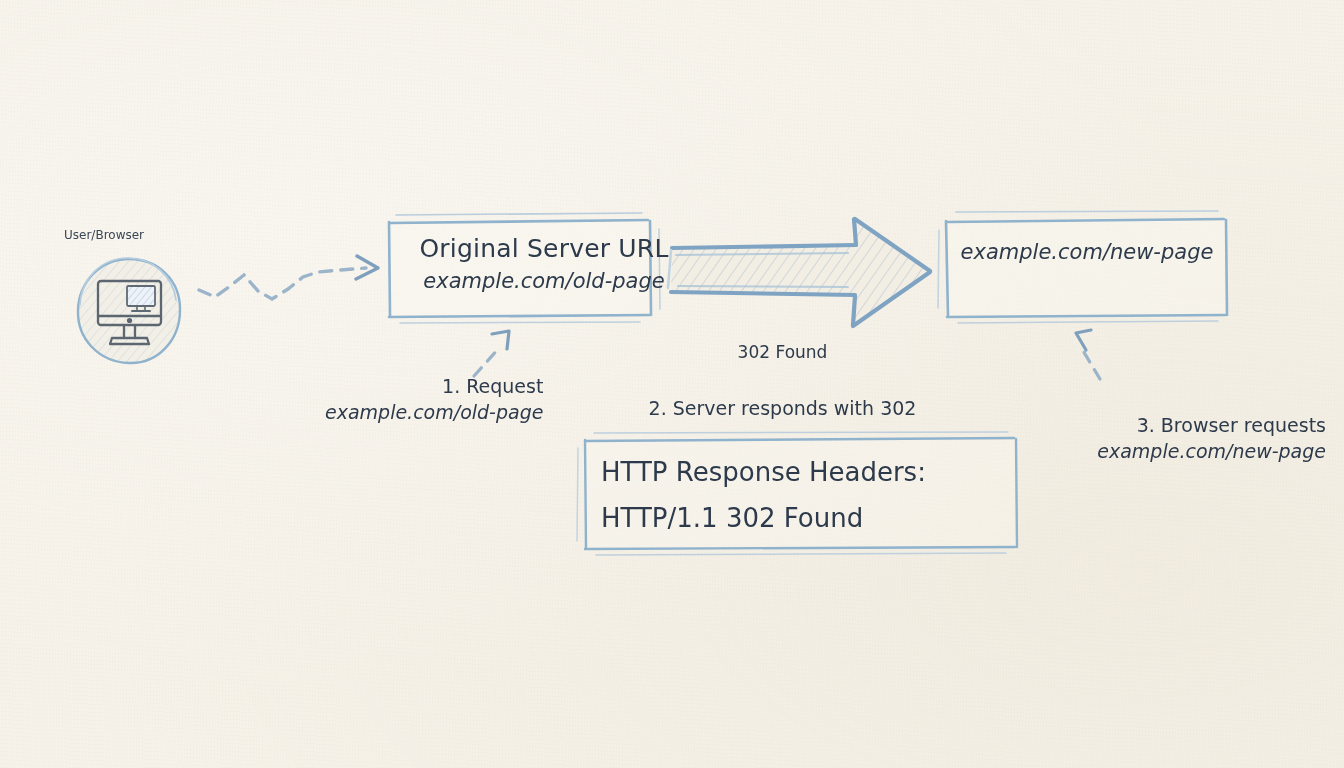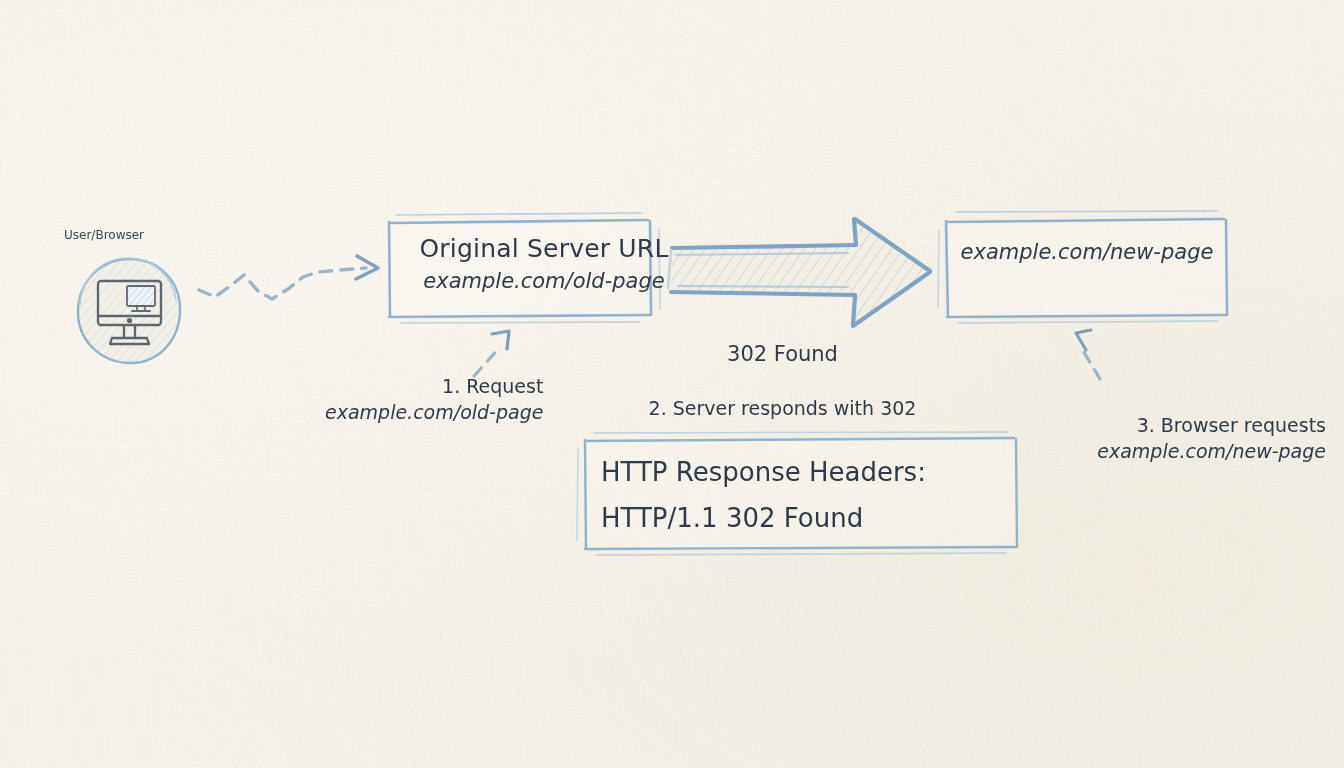--- a/index.html
+++ b/index.html
@@ -63,21 +63,21 @@
   }
   .step-label {
     font-size: 19px;
     color: #2d3a4b;
     line-height: 1.35;
     white-space: nowrap;
     text-align: right;
   }
   .step-label .url { font-style: italic; }
   .status-label {
-    font-size: 21px;
+    font-size: 17px;
     color: #2d3a4b;
     white-space: nowrap;
   }
   .headers-line {
     font-size: 26px;
     color: #2d3a4b;
     line-height: 1.75;
     white-space: nowrap;
   }
 

